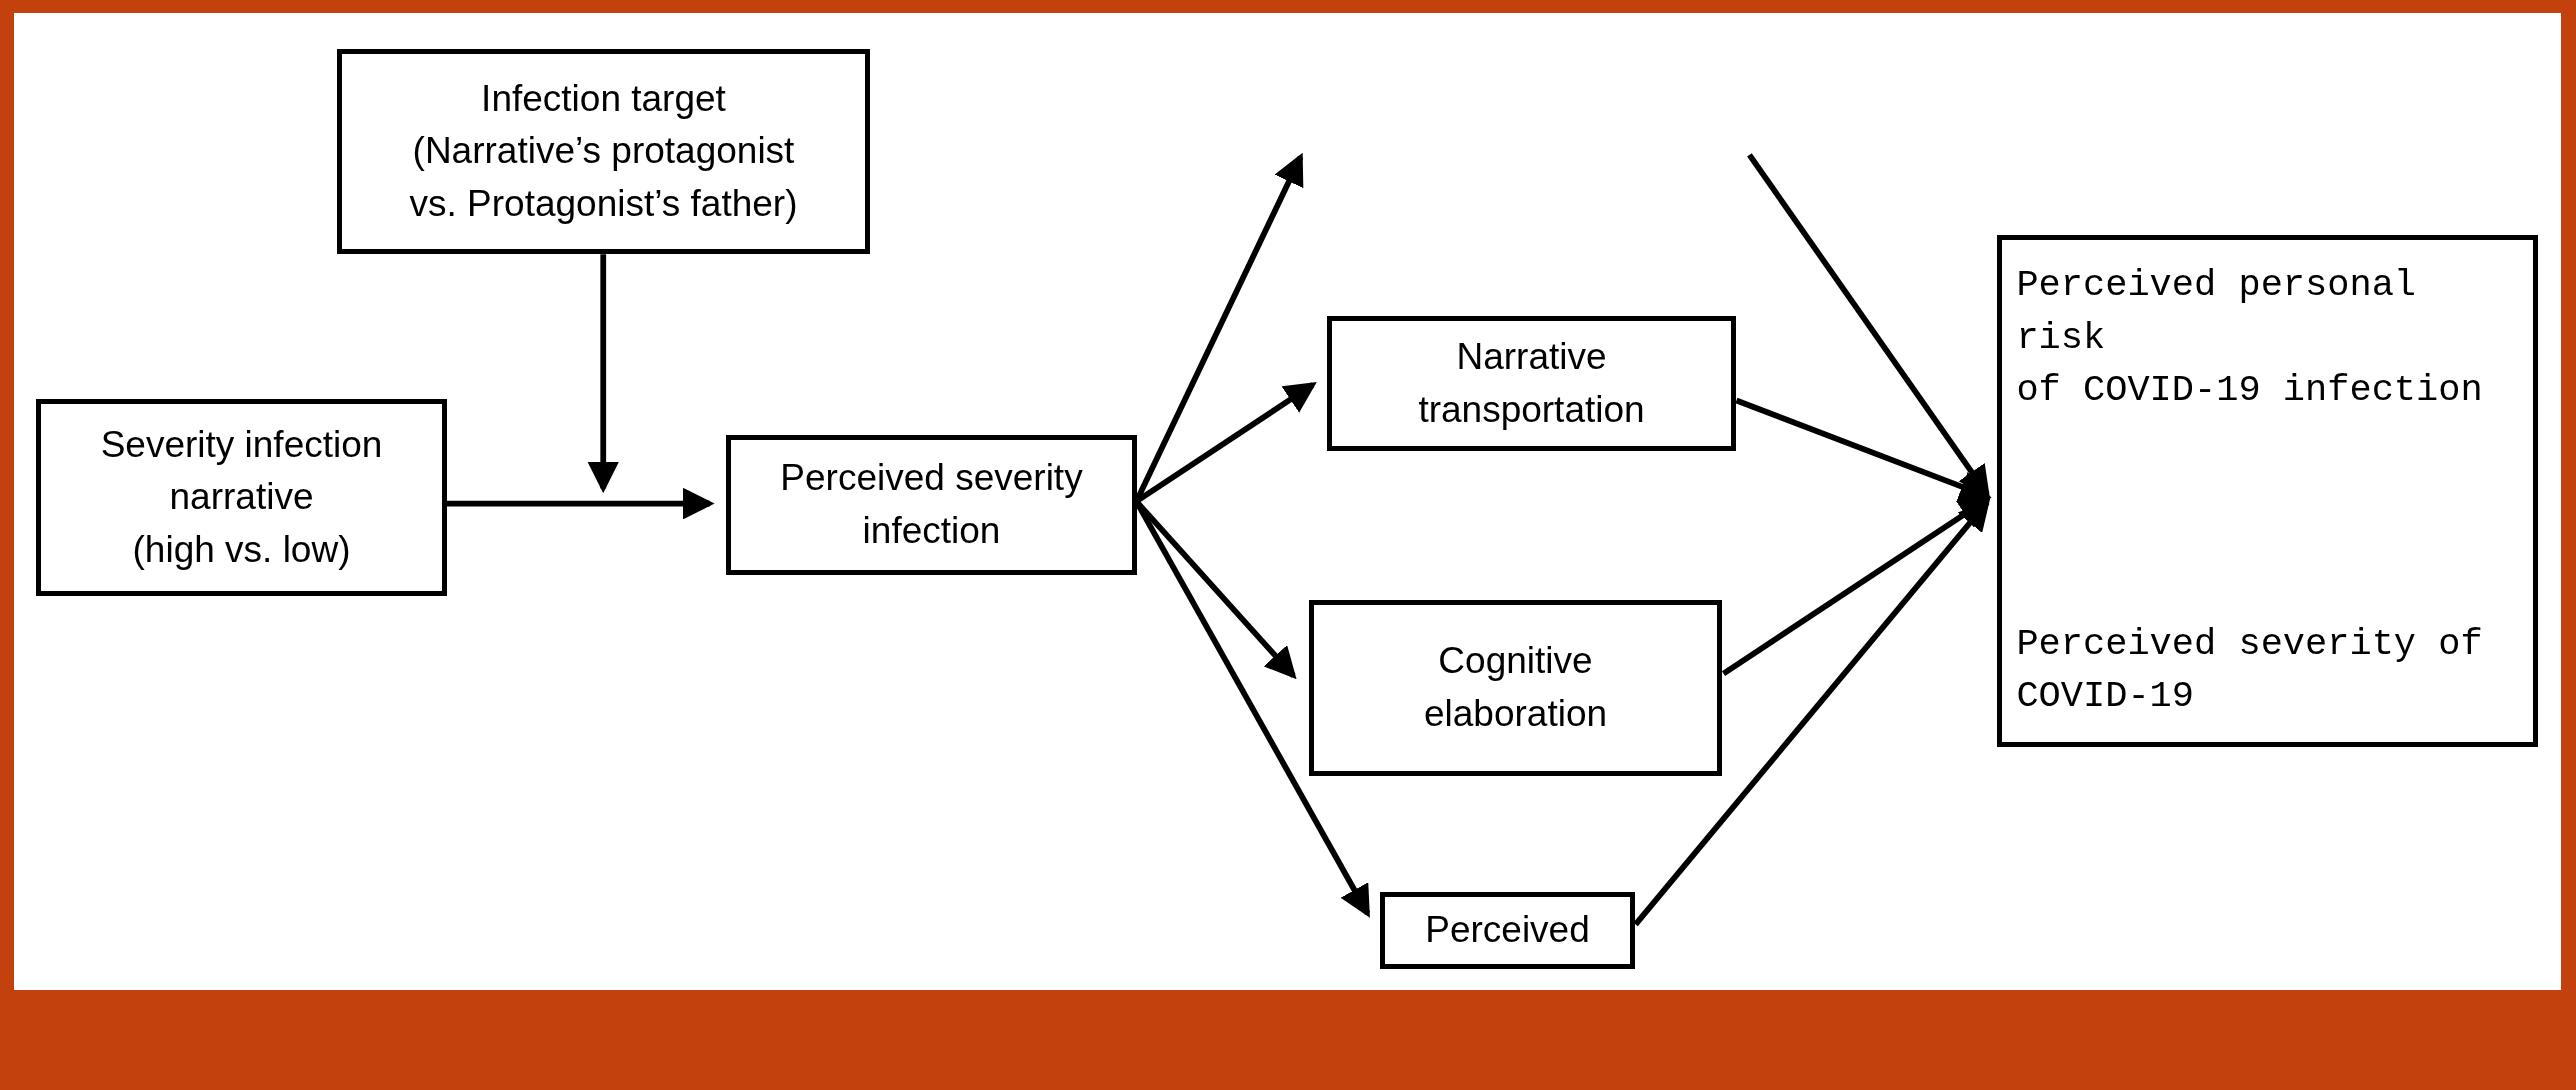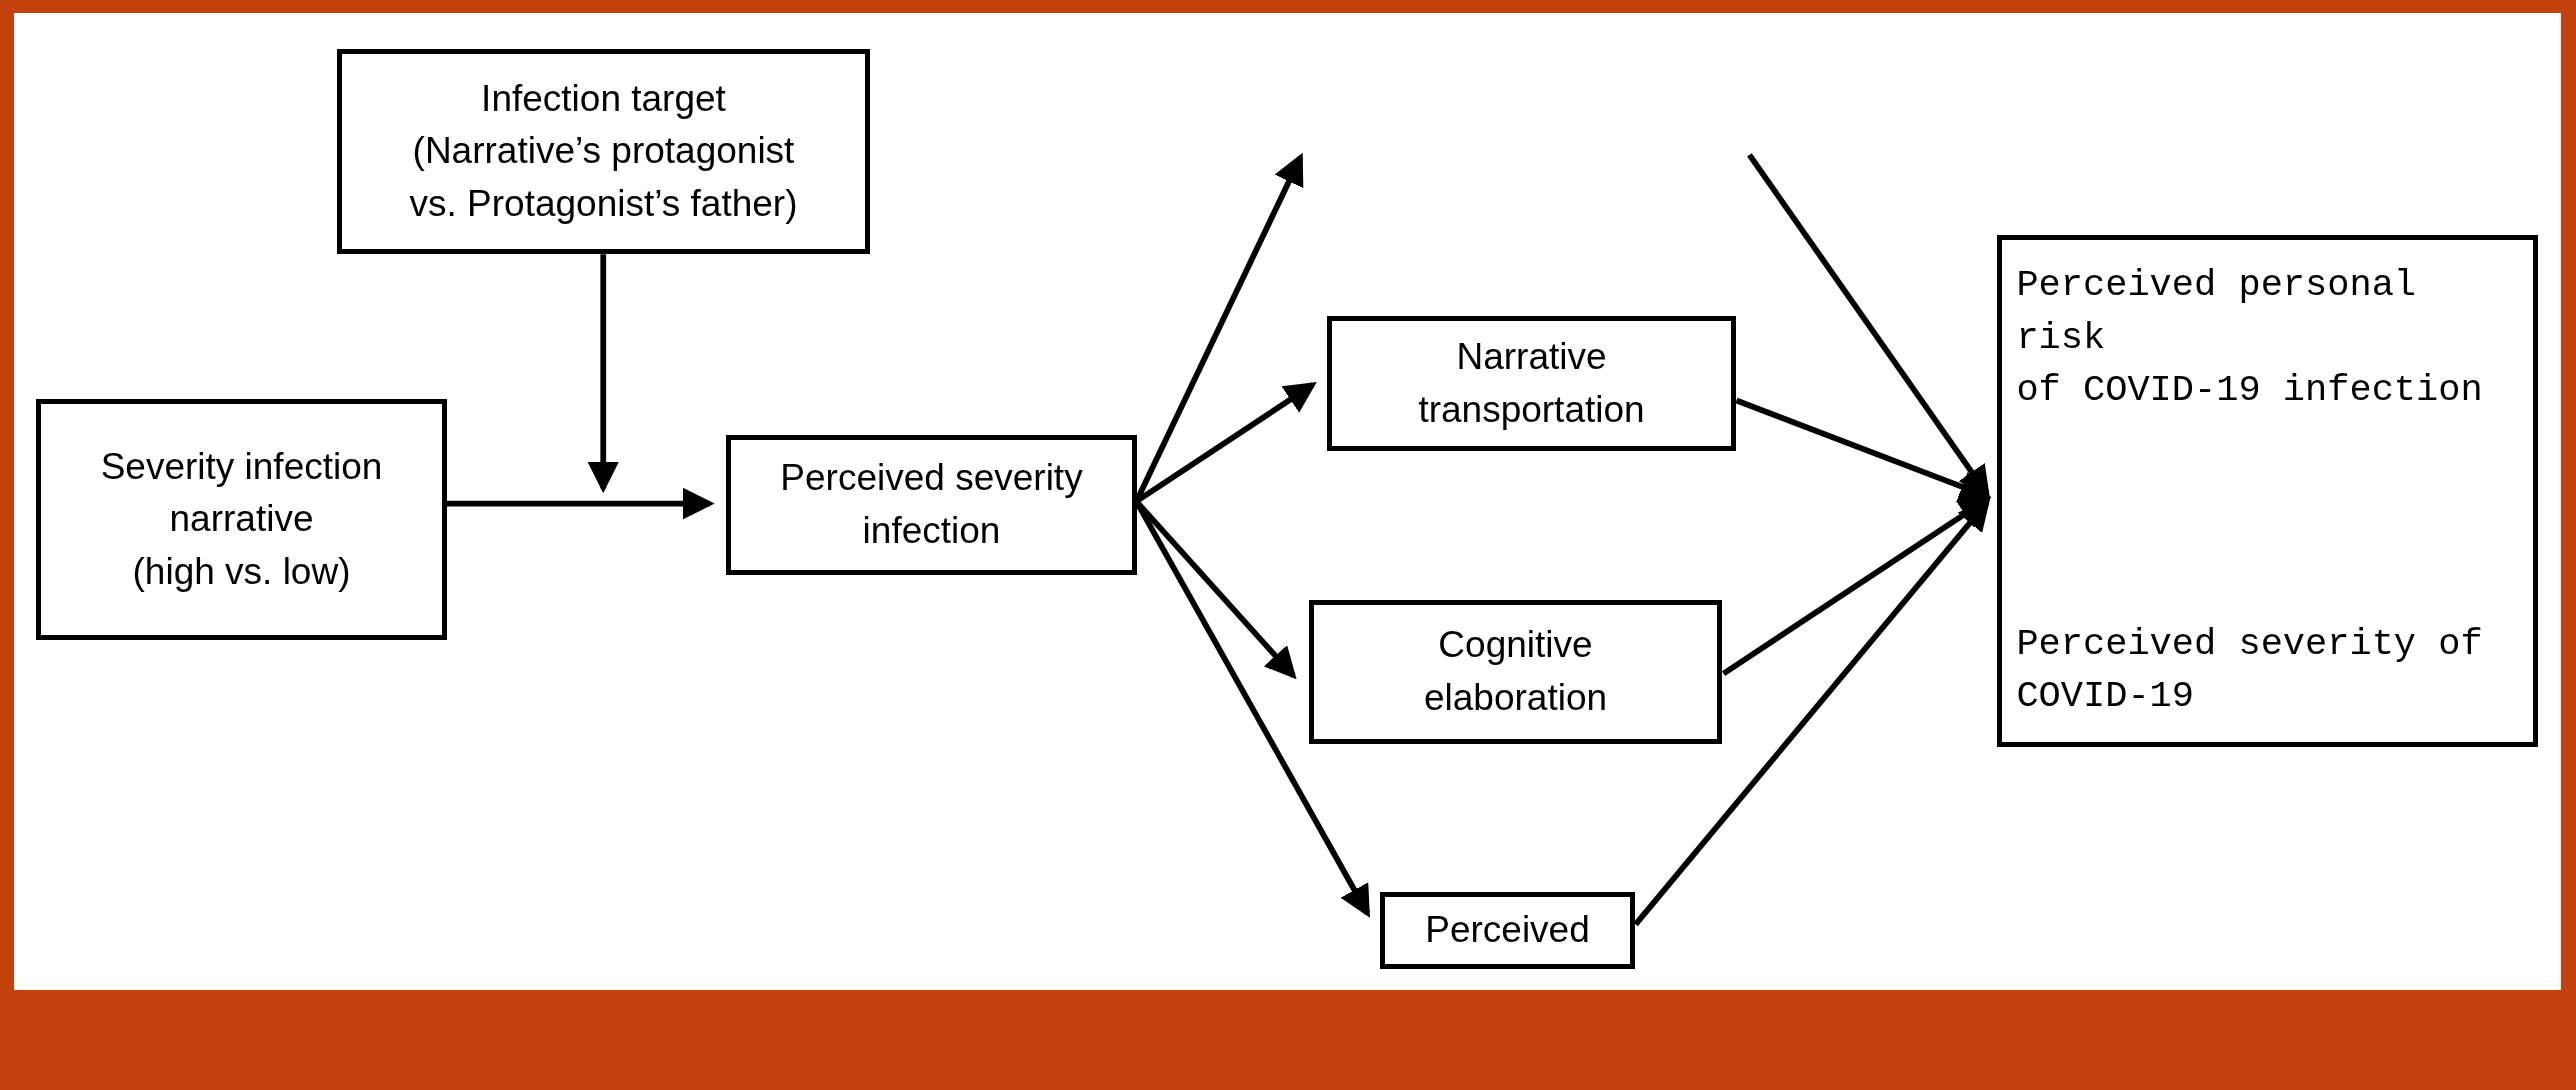--- a/index.html
+++ b/index.html
@@ -40,25 +40,25 @@
     justify-content: center;
     text-align: center;
     color: #000000;
     font-size: 37px;
     line-height: 1.42;
   }
   .node .label {
     white-space: pre-line;
   }
   #node-infection-target   { left: 337px;  top: 49px;   width: 533px; height: 205px; }
-  #node-severity-narrative { left: 36px;   top: 399px;  width: 411px; height: 241px; }
+  #node-severity-narrative { left: 36px;   top: 399px;  width: 411px; height: 197px; }
   #node-perceived-severity { left: 726px; top: 435px;  width: 411px; height: 140px; }
   #node-identification     { left: 1314px; top: 41px;   width: 435px; height: 145px; }
   #node-transportation     { left: 1327px; top: 316px;  width: 409px; height: 135px; }
-  #node-elaboration        { left: 1309px; top: 600px;  width: 413px; height: 144px; }
+  #node-elaboration        { left: 1309px; top: 600px;  width: 413px; height: 176px; }
   #node-reactance          { left: 1380px; top: 892px; width: 255px; height: 77px; }
   #node-outcomes {
     left: 1997px; top: 235px; width: 541px; height: 512px;
     flex-direction: column;
     align-items: flex-start;
     justify-content: space-between;
     text-align: left;
     padding: 19px 7.2px 19px 14.4px;
     font-family: Liberation Mono, monospace;
   }

